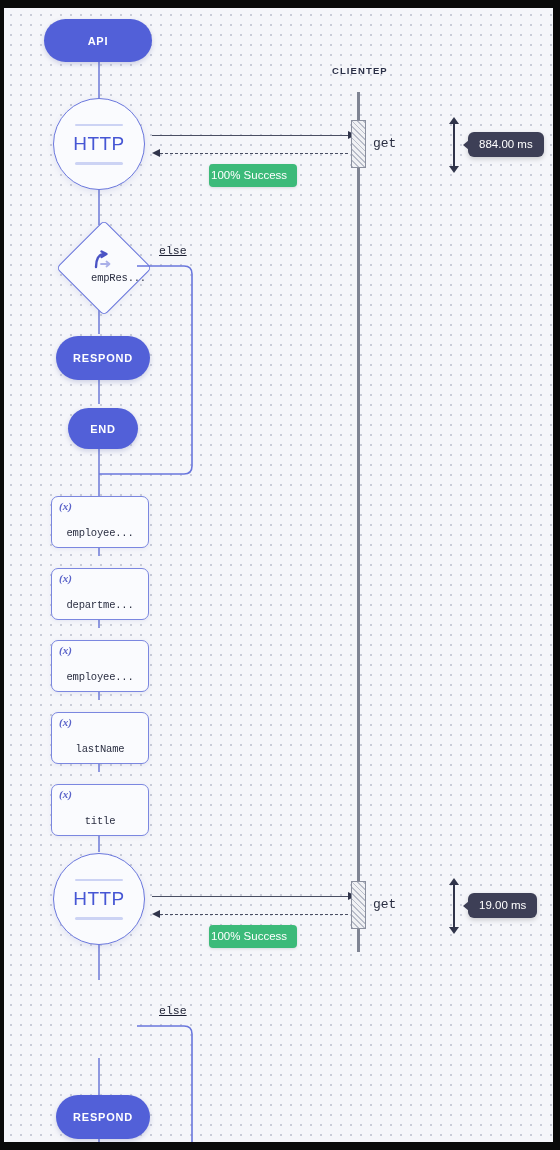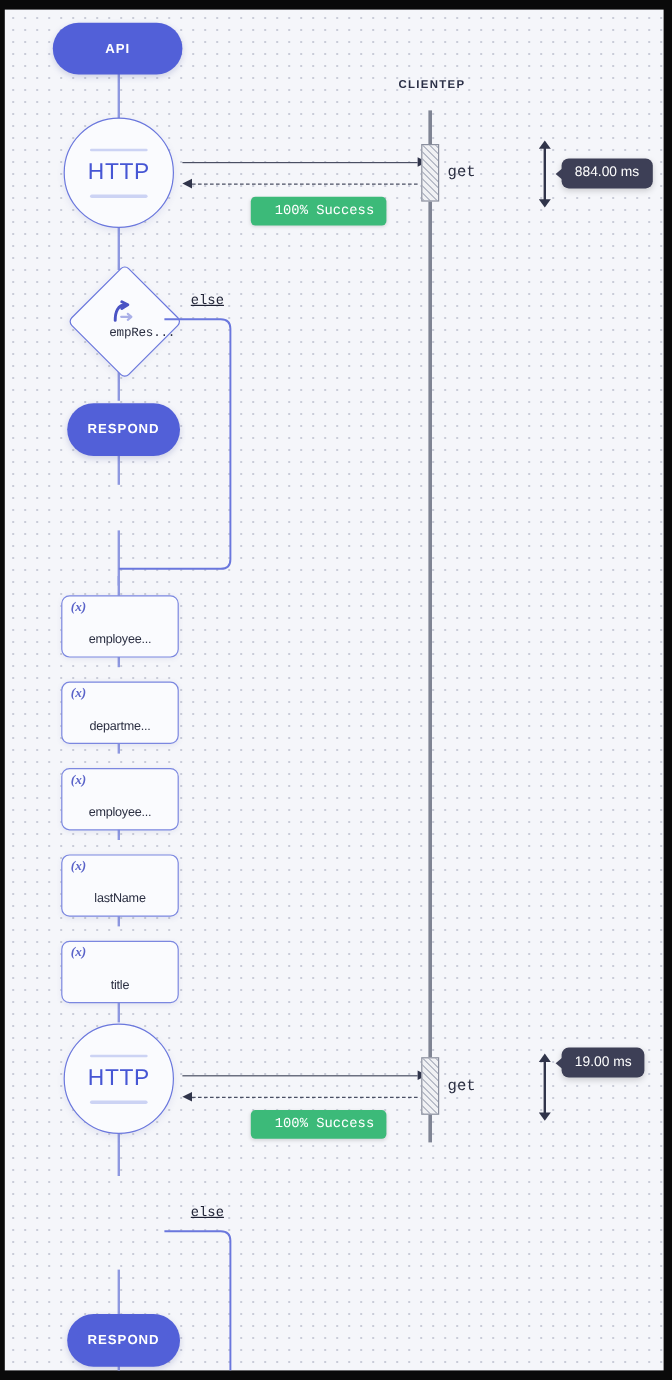--- a/index.html
+++ b/index.html
@@ -152,21 +152,21 @@
     font-weight: 700;
     font-size: 11px;
     color: #5a63c9;
   }
   .varbox .vlabel {
     position: absolute;
     left: 0;
     right: 0;
     bottom: 8px;
     text-align: center;
-    font-family: Liberation Sans, sans-serif;
+    font-family: Liberation Mono, monospace;
     font-size: 10.5px;
     color: #2b2f42;
     letter-spacing: -0.2px;
   }
 
   
   .else-label {
     position: absolute;
     font-family: "Liberation Mono", monospace;
     font-size: 11.5px;
@@ -223,25 +223,24 @@
   }
   .arrow-head.right { border-left: 8px solid #30344a; }
   .arrow-head.left  { border-right: 8px solid #30344a; }
 
   
   .badge-success {
     position: absolute;
     background: #3cba79;
     color: #ffffff;
     font-size: 11.5px;
-    padding: 5px 10px 6px 20px;
+    padding: 5px 10px 6px 2px;
     border-radius: 4px;
     box-shadow: 0 1px 3px rgba(0,0,0,0.12);
     white-space: nowrap;
-    font-family: Liberation Mono, monospace;
   }
 
   
   .measure {
     position: absolute;
     width: 13px;
   }
   .measure .shaft {
     position: absolute;
     left: 6px;
@@ -335,20 +334,23 @@
 
     <svg class="branch-svg" style="left:0px; top:0px; width:260px; height:500px;">
       <path d="M133 258 L180 258 Q188 258 188 266 L188 458 Q188 466 180 466 L95 466" stroke="#6a77dd" stroke-width="1.6" fill="none"></path>
     </svg>
     <div class="else-label" style="left:155px; top:236px;">else</div>
 
     <div class="node pill" style="left:52px; top:328px; width:94px; height:44px;">
       <span>RESPOND</span>
     </div>
 
+    <div class="node pill" style="left:64px; top:400px; width:70px; height:41px;">
+      <span>END</span>
+    </div>
 
     <div class="varbox" style="left:47px; top:488px;">
       <span class="vx">(x)</span>
       <span class="vlabel">employee...</span>
     </div>
 
     <div class="varbox" style="left:47px; top:560px;">
       <span class="vx">(x)</span>
       <span class="vlabel">departme...</span>
     </div>
@@ -418,19 +420,19 @@
     <div class="activation" style="left:347px; top:873px; height:48px;"></div>
     <div class="act-label" style="left:369px; top:889px;">get</div>
 
     <div class="badge-success" style="left:205px; top:917px;">100% Success</div>
 
     <div class="measure" style="left:443px; top:870px; height:56px;">
       <div class="cap up"></div>
       <div class="shaft"></div>
       <div class="cap down"></div>
     </div>
-    <div class="tooltip" style="left:464px; top:865px;">
+    <div class="tooltip" style="left:464px; top:885px;">
       <span class="tail"></span>
       <span>19.00 ms</span>
     </div>
 
   </div>
 </div>
 
 </body></html>

